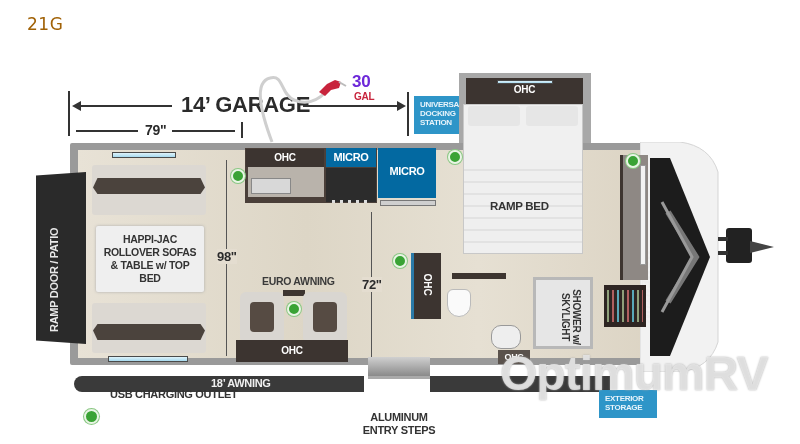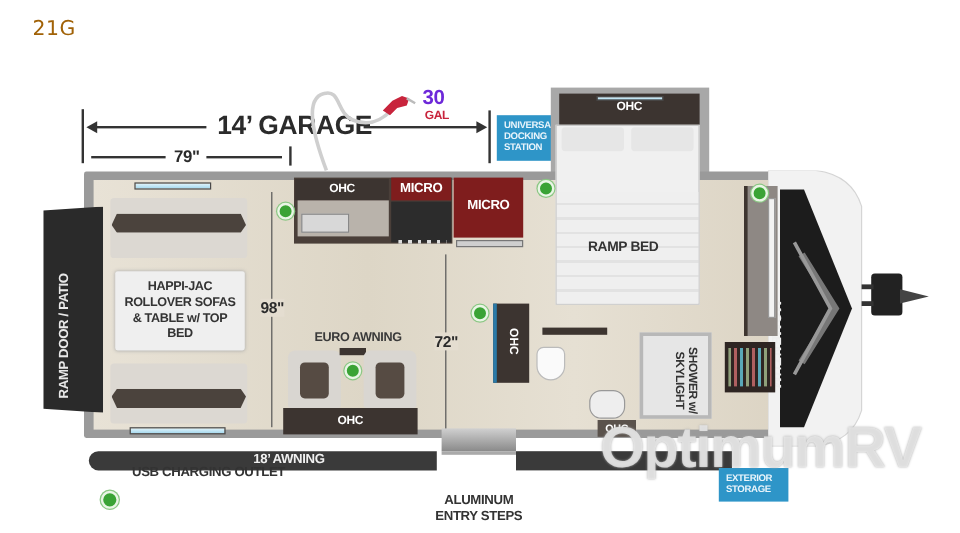--- a/index.html
+++ b/index.html
@@ -11,21 +11,21 @@
 
   
   .dim-line { background: #333; }
   .dim-text { color: #2b2b2b; font-weight: bold; }
 
   
   .shell { left: 70px; top: 143px; width: 590px; height: 222px; background: #9a9a9a; border-radius: 2px; }
   .floor { background: linear-gradient(90deg, #e8e2d6 0%, #ddd6c6 40%, #e6e0d3 70%, #dcd4c4 100%); }
   .wall { background: #a8a8a8; }
   .dark-cab { background: #3c3430; color: #fff; font-weight: bold; text-align: center; }
-  .black-box { background: #7f1d1d; color: #fff; font-weight: bold; text-align: center; }
+  .black-box { background: #0369a1; color: #fff; font-weight: bold; text-align: center; }
   .usb { width: 14px; height: 14px; border-radius: 50%; background: #3aa335; border: 2px solid #e9f5e5; box-shadow: 0 0 0 1px #8bc784; }
   .blue-tag { background: #2e95c8; color: #e8f4fb; font-weight: bold; font-size: 8px; line-height: 9px; padding: 4px 6px; }
   .label { color: #2d2d2d; font-weight: bold; text-align: center; }
   .light-bar { background: linear-gradient(180deg, #dff3fb, #a6d9ee); border: 1px solid #4a4a4a; }
 </style>
 </head>
 <body>
 
 <div class="abs model-label">21G</div>
 

